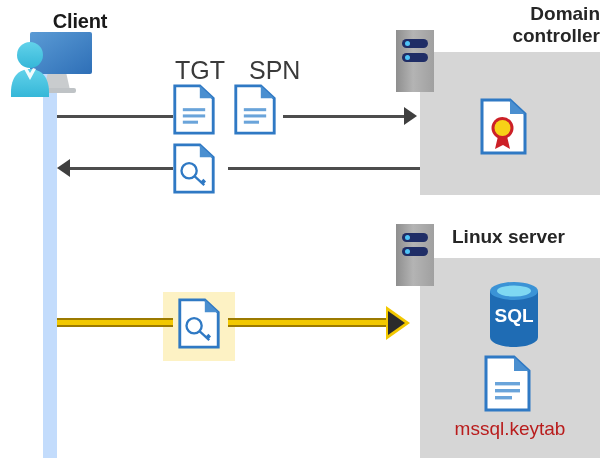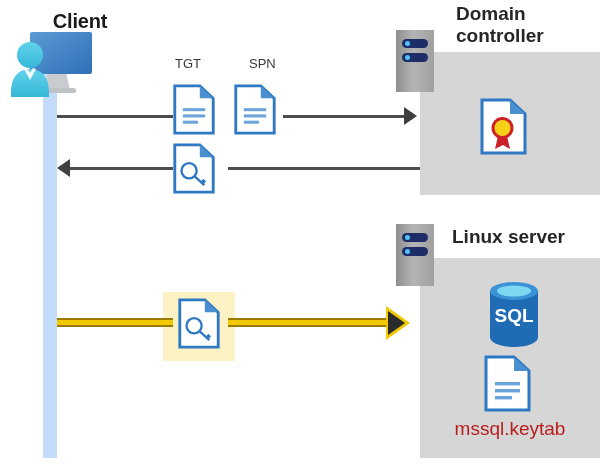--- a/index.html
+++ b/index.html
@@ -25,21 +25,21 @@
   #dc-tower{left:396px;top:30px;}
   #linux-tower{left:396px;top:224px;}
   .tower-led{position:absolute;left:6px;width:26px;height:9px;border-radius:5px;
      background:#1f2d66;}
   .tower-led::before{content:"";position:absolute;left:3px;top:2px;width:5px;height:5px;
      border-radius:50%;background:#4fc3f7;}
   .led-a{top:9px;}
   .led-b{top:23px;}
 
   .server-title{font-size:19px;font-weight:bold;color:#262626;line-height:22px;}
-  #dc-title{left:456px;top:3px;width:144px;}
+  #dc-title{left:456px;top:3px;width:144px;text-align:right;}
   #linux-title{left:452px;top:226px;width:148px;}
 
   
   .hline{height:3px;background:#4d4d4d;}
   #a1-seg1{left:57px;top:115px;width:116px;}
   #a1-seg2{left:283px;top:115px;width:130px;}
   #a1-head{left:404px;top:107px;width:0;height:0;
      border-left:13px solid #3f3f3f;border-top:9px solid transparent;border-bottom:9px solid transparent;}
 
   #a2-seg1{left:70px;top:167px;width:103px;}
@@ -53,21 +53,21 @@
   #y-seg1{left:57px;top:318px;width:116px;}
   #y-seg2{left:228px;top:318px;width:165px;}
   #y-head{left:386px;top:306px;width:0;height:0;
      border-left:24px solid #f2c800;border-top:17px solid transparent;border-bottom:17px solid transparent;}
   #y-head-in{left:388px;top:311px;width:0;height:0;
      border-left:17px solid #2b2b2b;border-top:12px solid transparent;border-bottom:12px solid transparent;}
 
   #highlight-box{left:163px;top:292px;width:72px;height:69px;background:#fdf2c4;}
 
   
-  .tok-label{font-size:13px;color:#3a3a3a;}
+  .tok-label{font-size:25px;color:#3a3a3a;}
   #tgt-label{left:175px;top:56px;}
   #spn-label{left:233px;top:56px;margin-left:16px;}
 
   #keytab-label{left:420px;top:418px;width:180px;text-align:center;
      font-size:19px;color:#b91c1c;}
 
   
   .icon-wrap{position:absolute;}
 </style>
 </head>

